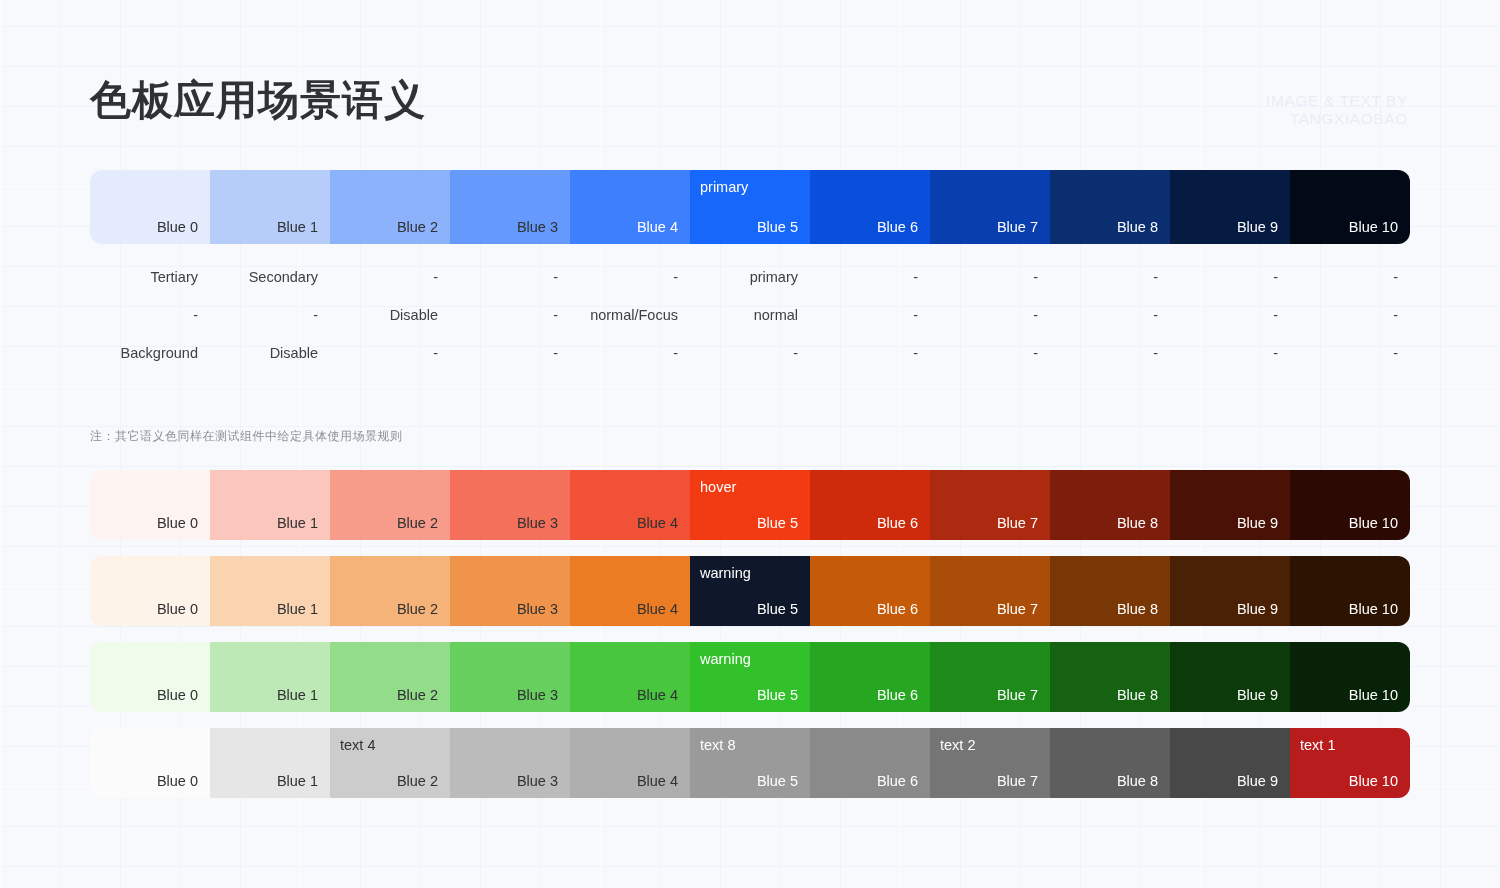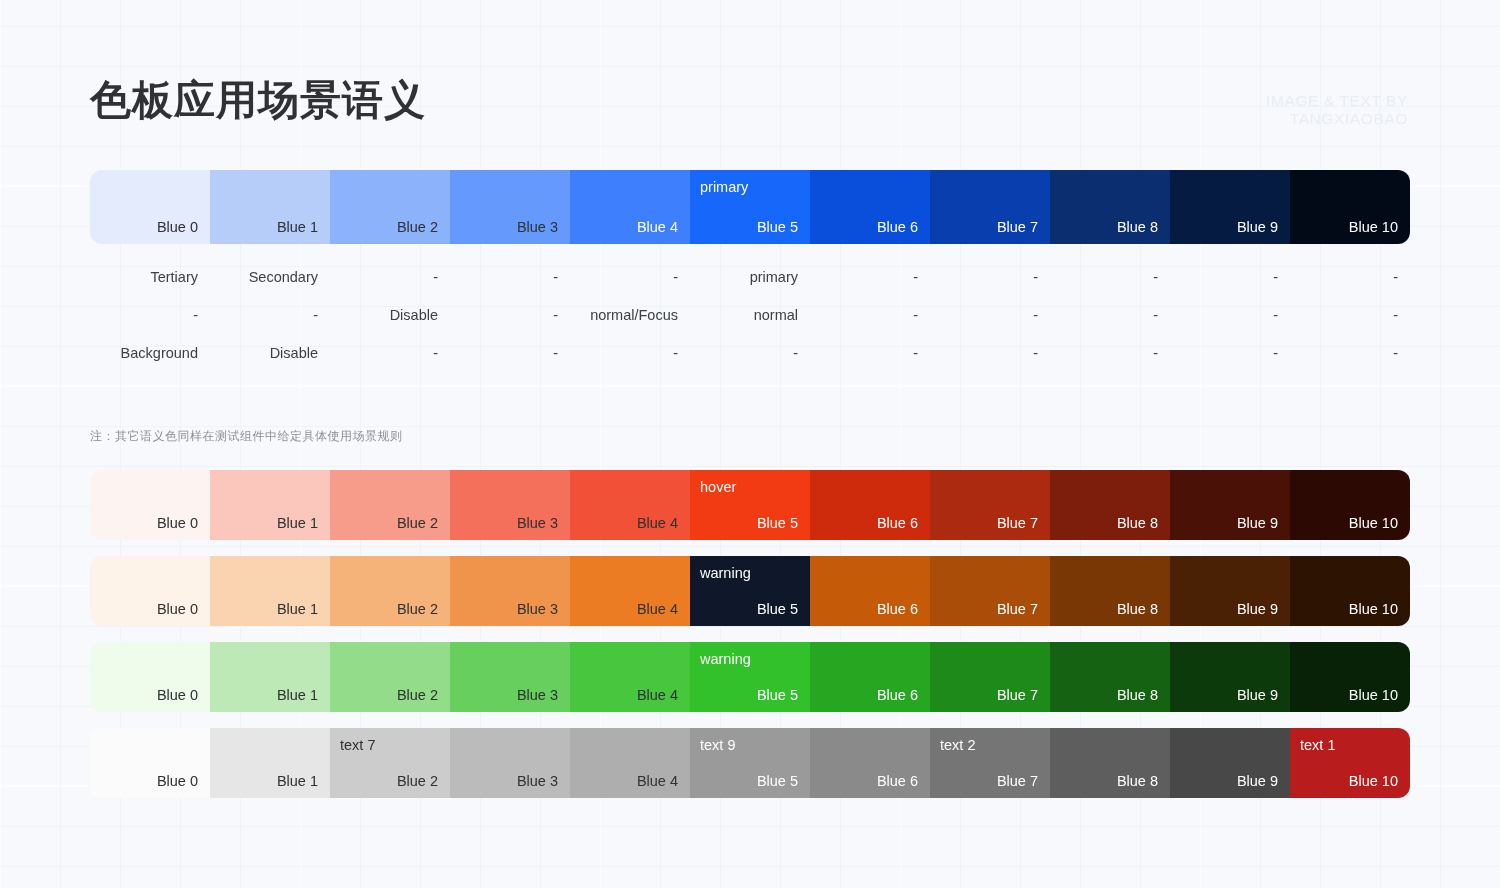--- a/index.html
+++ b/index.html
@@ -363,33 +363,33 @@
   <div class="palette palette-gray">
       <div class="swatch" style="background: rgb(251, 251, 251); color: rgb(47, 49, 51);">
         <span class="role">&nbsp;</span>
         <span class="tone">Blue 0</span>
       </div>
       <div class="swatch" style="background: rgb(230, 230, 230); color: rgb(47, 49, 51);">
         <span class="role">&nbsp;</span>
         <span class="tone">Blue 1</span>
       </div>
       <div class="swatch" style="background: rgb(204, 204, 204); color: rgb(47, 49, 51);">
-        <span class="role">text 7</span>
+        <span class="role">text 4</span>
         <span class="tone">Blue 2</span>
       </div>
       <div class="swatch" style="background: rgb(187, 187, 187); color: rgb(47, 49, 51);">
         <span class="role">&nbsp;</span>
         <span class="tone">Blue 3</span>
       </div>
       <div class="swatch" style="background: rgb(174, 174, 174); color: rgb(47, 49, 51);">
         <span class="role">&nbsp;</span>
         <span class="tone">Blue 4</span>
       </div>
       <div class="swatch" style="background: rgb(154, 154, 154); color: rgb(255, 255, 255);">
-        <span class="role">text 9</span>
+        <span class="role">text 8</span>
         <span class="tone">Blue 5</span>
       </div>
       <div class="swatch" style="background: rgb(138, 138, 138); color: rgb(255, 255, 255);">
         <span class="role">&nbsp;</span>
         <span class="tone">Blue 6</span>
       </div>
       <div class="swatch" style="background: rgb(117, 117, 117); color: rgb(255, 255, 255);">
         <span class="role">text 2</span>
         <span class="tone">Blue 7</span>
       </div>

